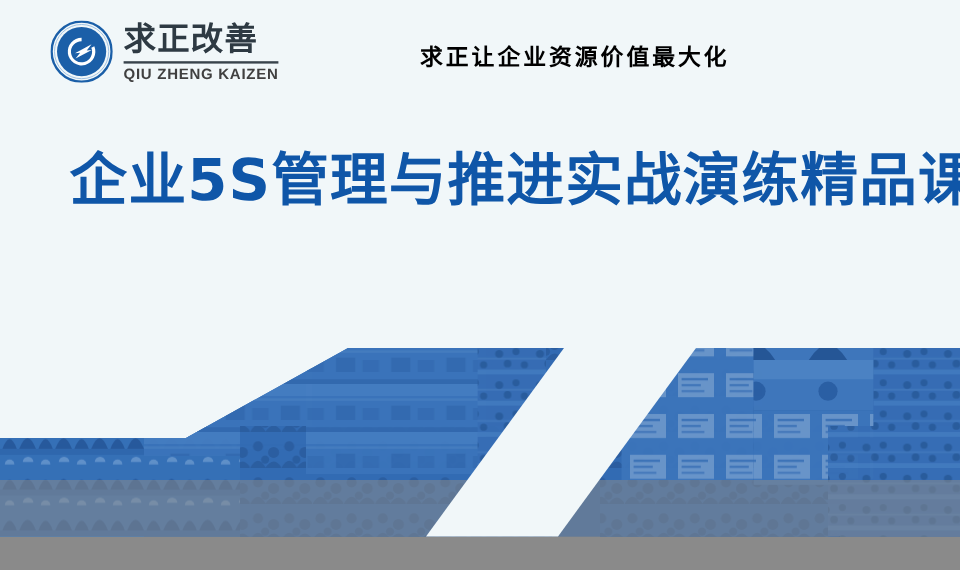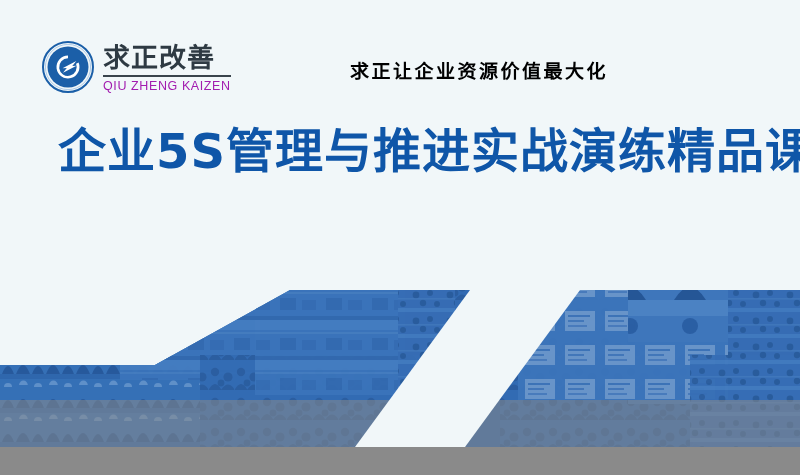--- a/index.html
+++ b/index.html
@@ -19,21 +19,20 @@
     background: #f1f7f9;
   }
 
   
   .header {
     position: absolute;
     top: 0; left: 0;
     width: 648px;
     height: 92px;
     z-index: 40;
-    margin-top: 24px;
   }
   .brand {
     position: absolute;
     left: 42px;
     top: 17px;
     display: flex;
     align-items: center;
     gap: 9px;
   }
   .brand-mark {
@@ -57,22 +56,22 @@
     line-height: 30px;
     white-space: nowrap;
   }
   .brand-rule {
     height: 2px;
     background: #39444c;
     margin: 2px 0 2px 0;
   }
   .brand-en {
     font-size: 12.5px;
-    font-weight: 400;
-    color: #a21caf;
+    font-weight: 700;
+    color: #404040;
     letter-spacing: 0.6px;
     line-height: 14px;
     white-space: nowrap;
   }
   .tagline {
     position: absolute;
     right: 40px;
     top: 32px;
     font-family: "DejaVu Sans", "Liberation Sans", sans-serif;
     font-size: 19px;

